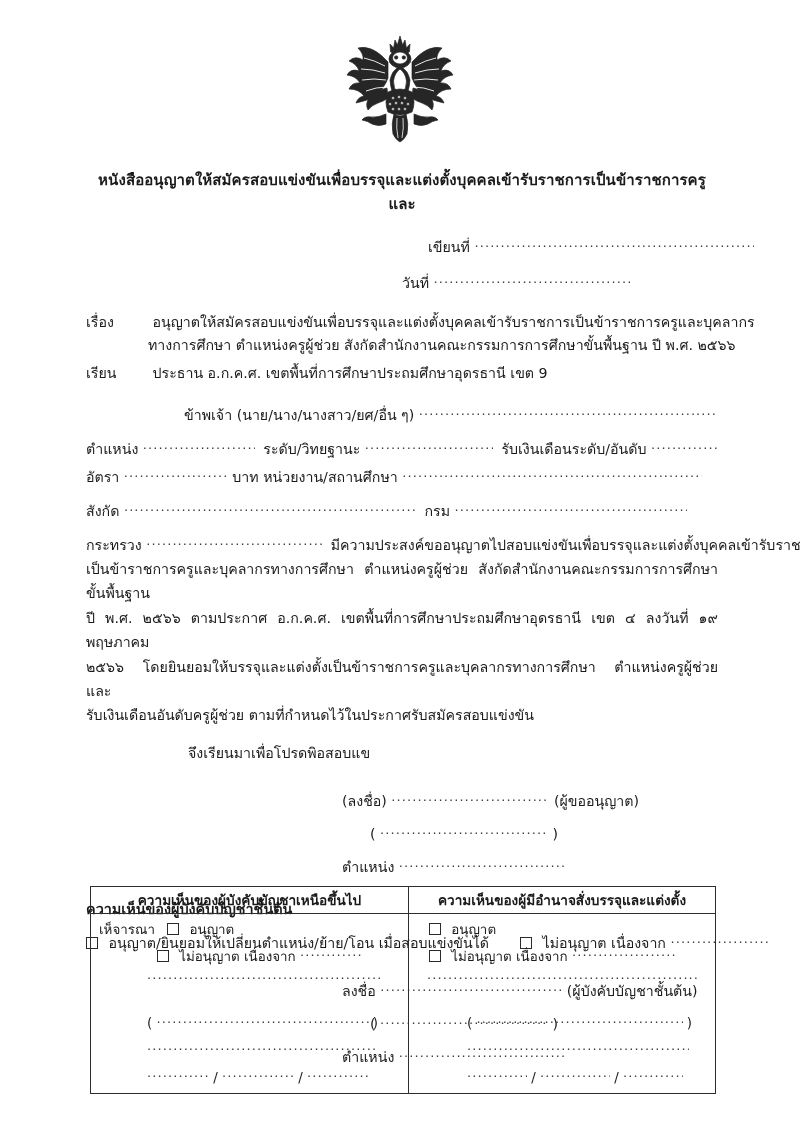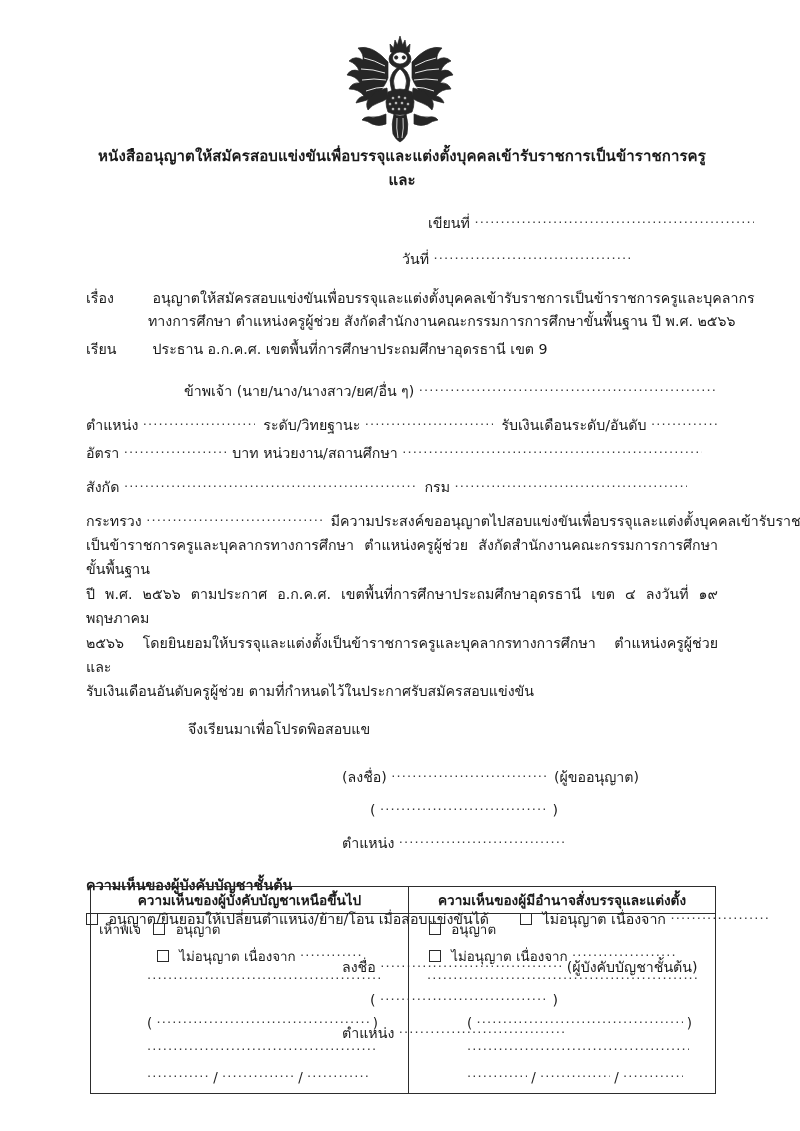--- a/index.html
+++ b/index.html
@@ -32,21 +32,21 @@
     align-items: flex-start;
   }
   .emblem {
     width: 124px;
     height: 116px;
     display: block;
   }
   
   .doc {
     position: absolute;
-    top: 144px;
+    top: 168px;
     left: 86px;
     width: 632px;
   }
   .ttl {
     text-align: center;
     font-size: 15px;
     font-weight: bold;
     line-height: 1.62;
     letter-spacing: 0.1px;
   }
@@ -306,21 +306,21 @@
       <span class="dots" style="width:166px"></span>
     </div>
   </div>
 
   <div class="tbl">
 
     <div class="tcol left">
       <div class="thead">ความเห็นของผู้บังคับบัญชาเหนือขึ้นไป</div>
       <div class="tbody">
         <div class="tline" style="left:8px;top:6px">
-          <span class="lbl">เห็าพเจ</span>
+          <span class="lbl">เห็จารณา</span>
           <span class="chk" style="margin-left:8px"></span>
           <span class="lbl">อนุญาต</span>
         </div>
         <div class="tline" style="left:66px;top:27px">
           <span class="chk"></span>
           <span class="lbl">ไม่อนุญาต เนื่องจาก</span>
           <span class="dots" style="width:62px"></span>
         </div>
         <div class="tline" style="left:56px;top:50px">
           <span class="dots" style="width:234px"></span>

